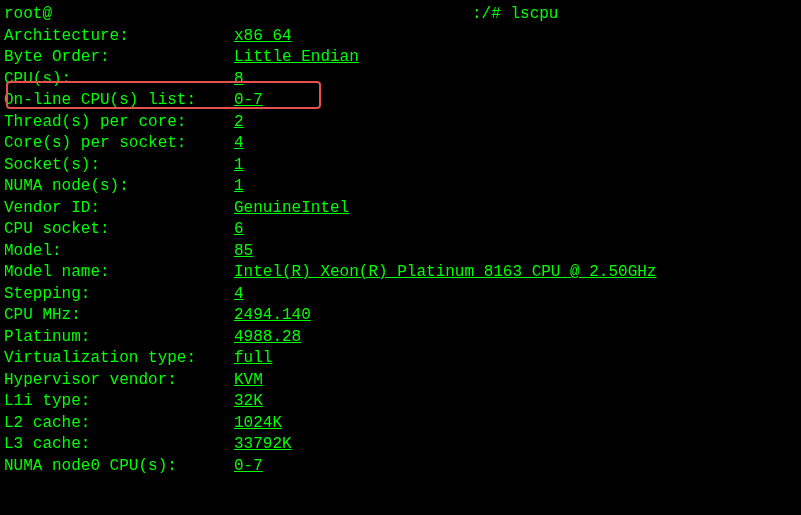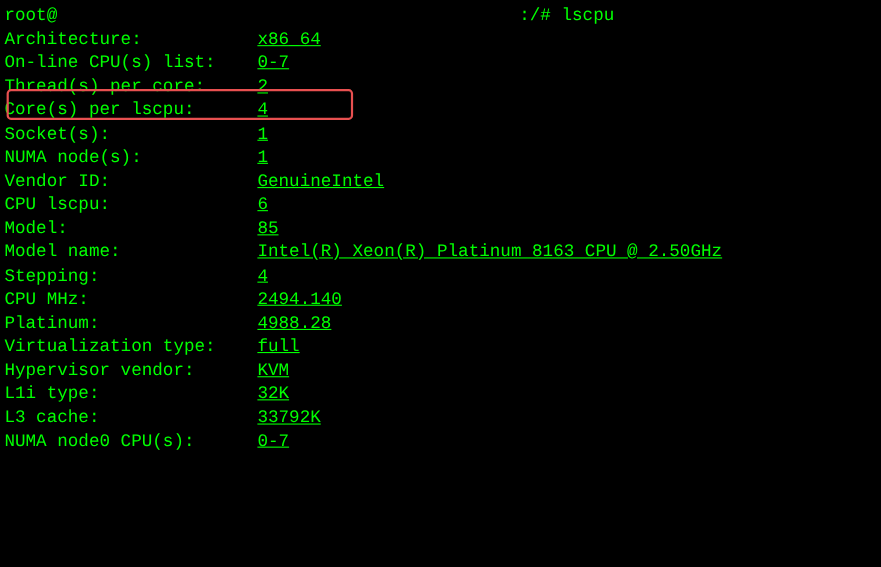--- a/index.html
+++ b/index.html
@@ -77,32 +77,35 @@
 <div class="terminal">
 
   <div class="highlight-box"></div>
 
   <div class="line prompt-line">
     <span>root</span><span>@</span><span class="redact-blob1"></span><span class="redact-blob2"></span><span style="width:180px;display:inline-block"></span><span>:/# </span><span>lscpu</span>
   </div>
 
   <div id="output">
       <div class="line"><span class="label">Architecture:</span><span class="value">x86_64</span></div>
+      <div class="line"><span class="label">Byte Order:</span><span class="value">Little Endian</span></div>
+      <div class="line"><span class="label">CPU(s):</span><span class="value">8</span></div>
       <div class="line"><span class="label">On-line CPU(s) list:</span><span class="value">0-7</span></div>
       <div class="line"><span class="label">Thread(s) per core:</span><span class="value">2</span></div>
-      <div class="line"><span class="label">Core(s) per lscpu:</span><span class="value">4</span></div>
+      <div class="line"><span class="label">Core(s) per socket:</span><span class="value">4</span></div>
       <div class="line"><span class="label">Socket(s):</span><span class="value">1</span></div>
       <div class="line"><span class="label">NUMA node(s):</span><span class="value">1</span></div>
       <div class="line"><span class="label">Vendor ID:</span><span class="value">GenuineIntel</span></div>
-      <div class="line"><span class="label">CPU lscpu:</span><span class="value">6</span></div>
+      <div class="line"><span class="label">CPU socket:</span><span class="value">6</span></div>
       <div class="line"><span class="label">Model:</span><span class="value">85</span></div>
       <div class="line"><span class="label">Model name:</span><span class="value">Intel(R) Xeon(R) Platinum 8163 CPU @ 2.50GHz</span></div>
       <div class="line"><span class="label">Stepping:</span><span class="value">4</span></div>
       <div class="line"><span class="label">CPU MHz:</span><span class="value">2494.140</span></div>
       <div class="line"><span class="label">Platinum:</span><span class="value">4988.28</span></div>
       <div class="line"><span class="label">Virtualization type:</span><span class="value">full</span></div>
       <div class="line"><span class="label">Hypervisor vendor:</span><span class="value">KVM</span></div>
       <div class="line"><span class="label">L1i type:</span><span class="value">32K</span></div>
+      <div class="line"><span class="label">L2 cache:</span><span class="value">1024K</span></div>
       <div class="line"><span class="label">L3 cache:</span><span class="value">33792K</span></div>
       <div class="line"><span class="label">NUMA node0 CPU(s):</span><span class="value">0-7</span></div>
     </div>
 
 </div>
 
 </body></html>

